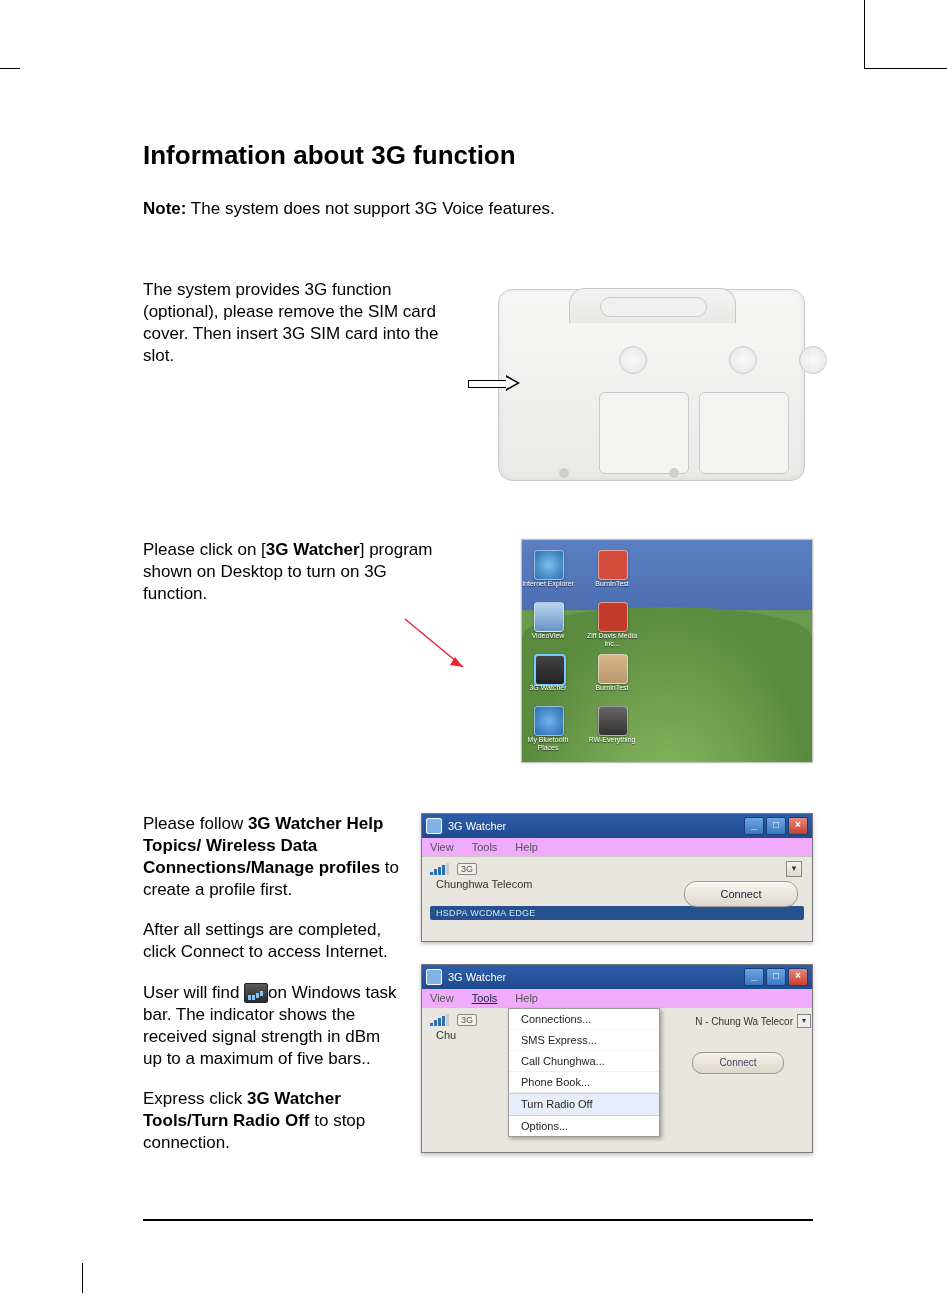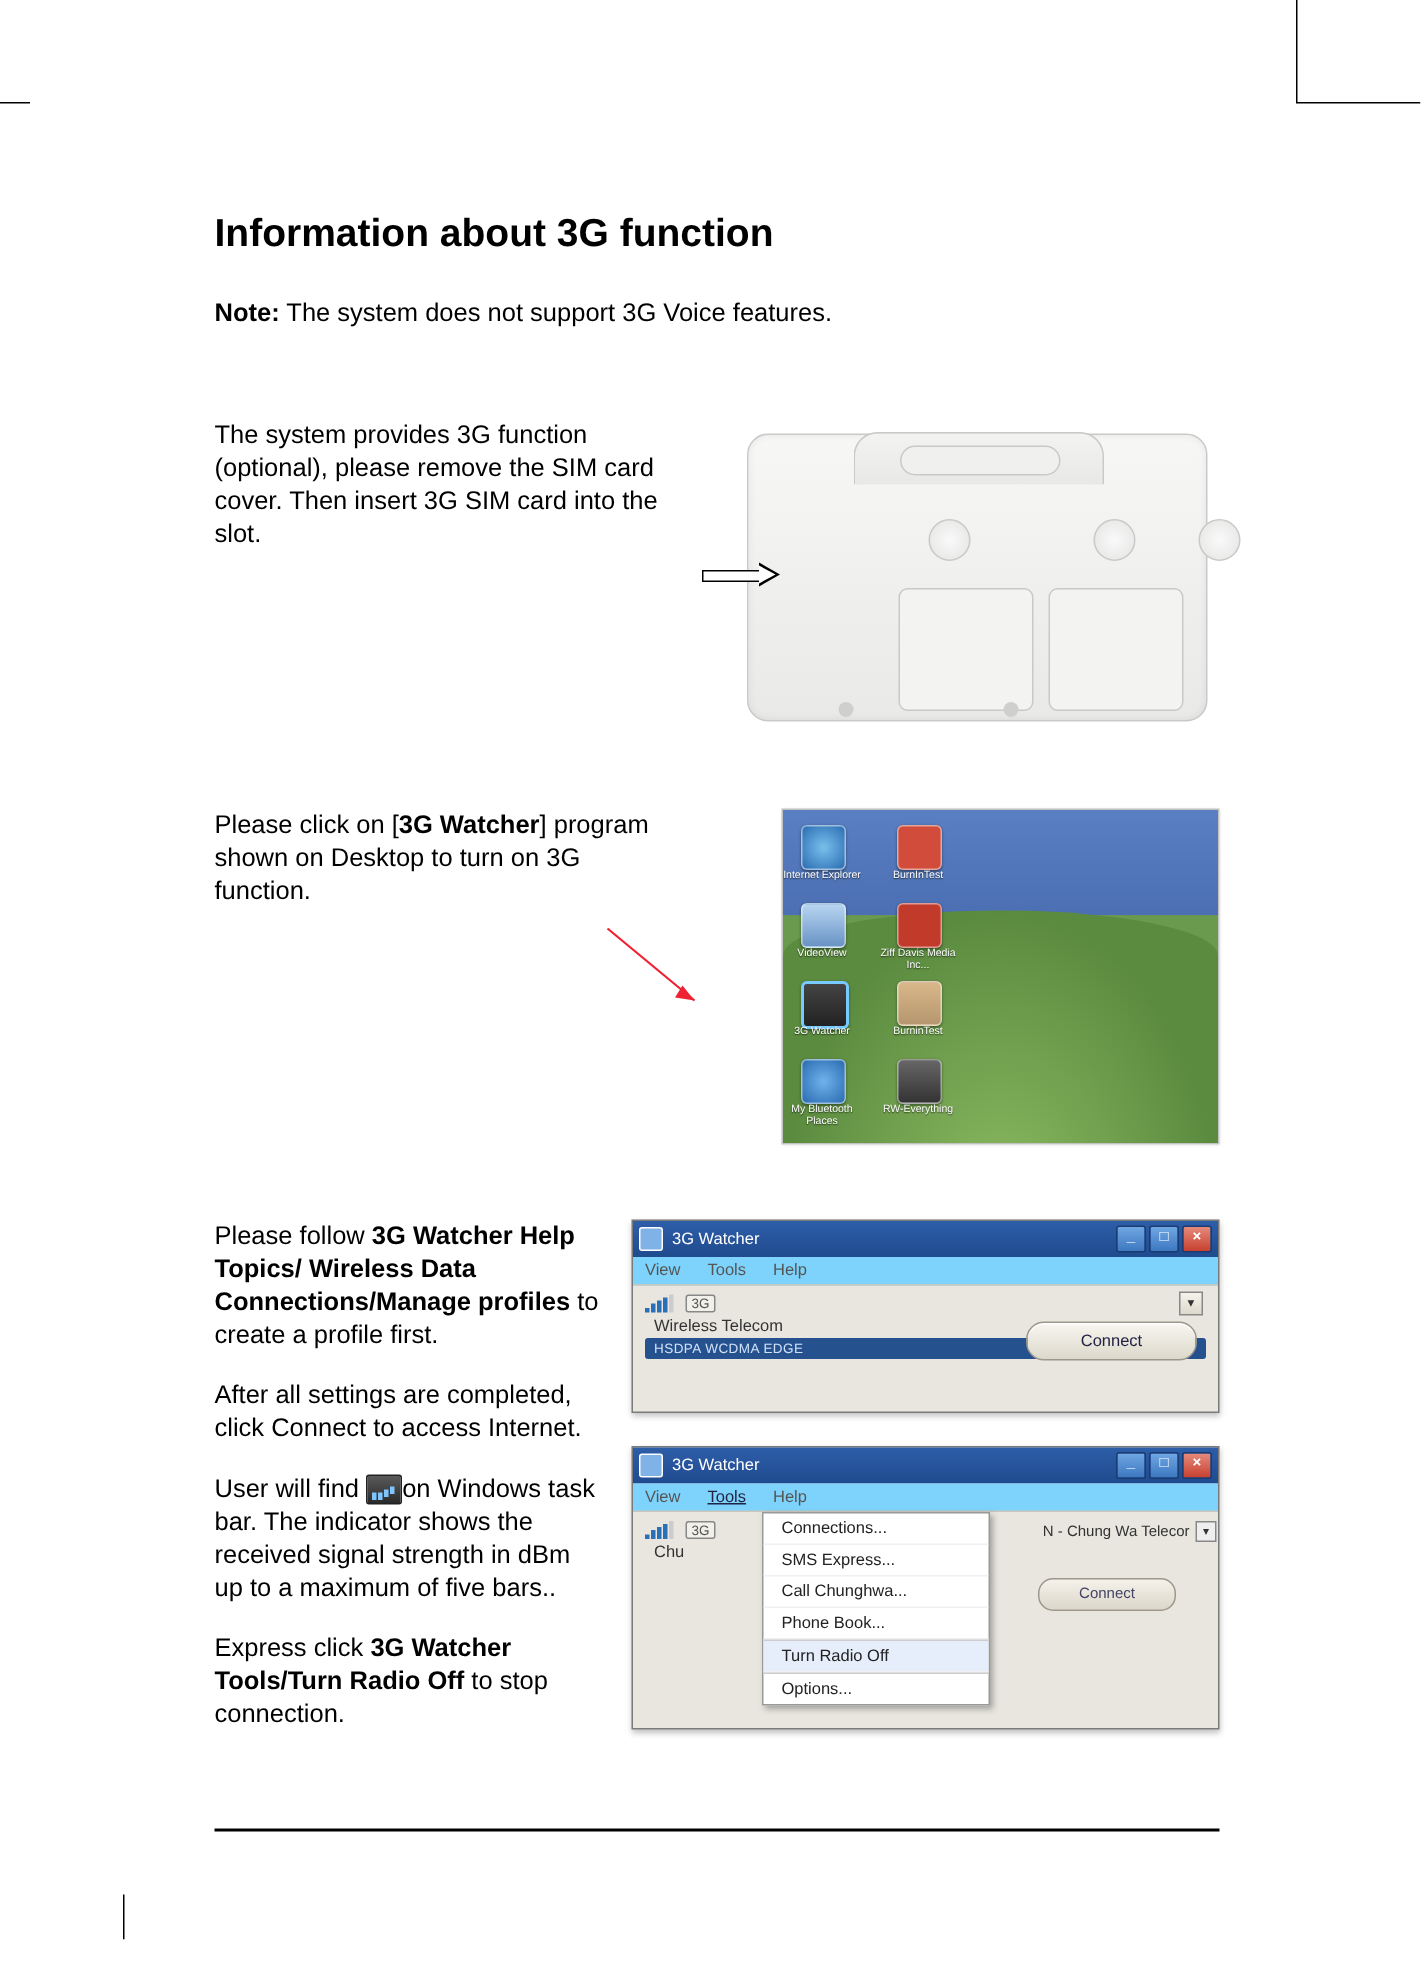--- a/index.html
+++ b/index.html
@@ -265,21 +265,21 @@
     font-size: 11px;
   }
   .titlebar .tl { display:flex; align-items:center; gap:6px; }
   .titlebar .ticon { width:14px; height:14px; background:#7fb2e6; border:1px solid #fff; border-radius:2px; }
   .winbtns { display:flex; gap:2px; }
   .winbtn { width:18px; height:16px; border:1px solid #1b3c73; border-radius:2px; font-size:10px; text-align:center; line-height:14px; font-weight:bold; }
   .winbtn.min { background: linear-gradient(#6fa6e3,#3d78c0); color:#fff; }
   .winbtn.max { background: linear-gradient(#6fa6e3,#3d78c0); color:#fff; }
   .winbtn.cls { background: linear-gradient(#e58a7c,#c8402f); color:#fff; }
   .menubar {
-    background: #7dd3fc;
+    background: #f0abfc;
     border-bottom: 1px solid #c9c6be;
     padding: 3px 8px;
     font-size: 11px;
     color: #555;
     display: flex;
     gap: 18px;
   }
   .winbody {
     padding: 6px 8px 8px 8px;
     position: relative;
@@ -303,21 +303,21 @@
     background: linear-gradient(#f8f6ef,#dcd8cc);
     border:1px solid #9c988c;
     border-radius: 12px;
     font-size: 11px;
     color: #224;
     display:flex; align-items:center; justify-content:center;
     box-shadow: inset 0 1px 0 #fff;
   }
   .statusline {
     background:#26518f; color:#cfe2f8; font-size:9px;
-    padding:2px 6px; margin-top:2px; border-radius:2px;
+    padding:2px 6px; margin-top:16px; border-radius:2px;
     letter-spacing:0.3px;
   }
   .dropdown-arrow {
     position:absolute; right:10px; top:4px; width:14px; height:14px;
     border:1px solid #888; background:linear-gradient(#f5f3ec,#ddd9cd);
     font-size:9px; text-align:center; line-height:13px; color:#333;
   }
   
   .carrier-sel {
     position:absolute; right:1px; top:6px;
@@ -494,21 +494,21 @@
             <div class="sigrow">
               <div class="sigbars">
                 <div class="sb sb1"></div>
                   <div class="sb sb2"></div>
                   <div class="sb sb3"></div>
                   <div class="sb sb4"></div>
                   <div class="sb sb5"></div>
               </div>
               <span class="gmode">3G</span>
             </div>
-            <div class="carrier">Wireless Telecom</div>
+            <div class="carrier">Chunghwa Telecom</div>
             <div class="dropdown-arrow">▾</div>
             <div class="connectbtn">Connect</div>
             <div class="statusline">HSDPA WCDMA EDGE</div>
           </div>
         </div>
 
         <div class="winbox">
           <div class="titlebar">
             <div class="tl">
               <div class="ticon"></div>

